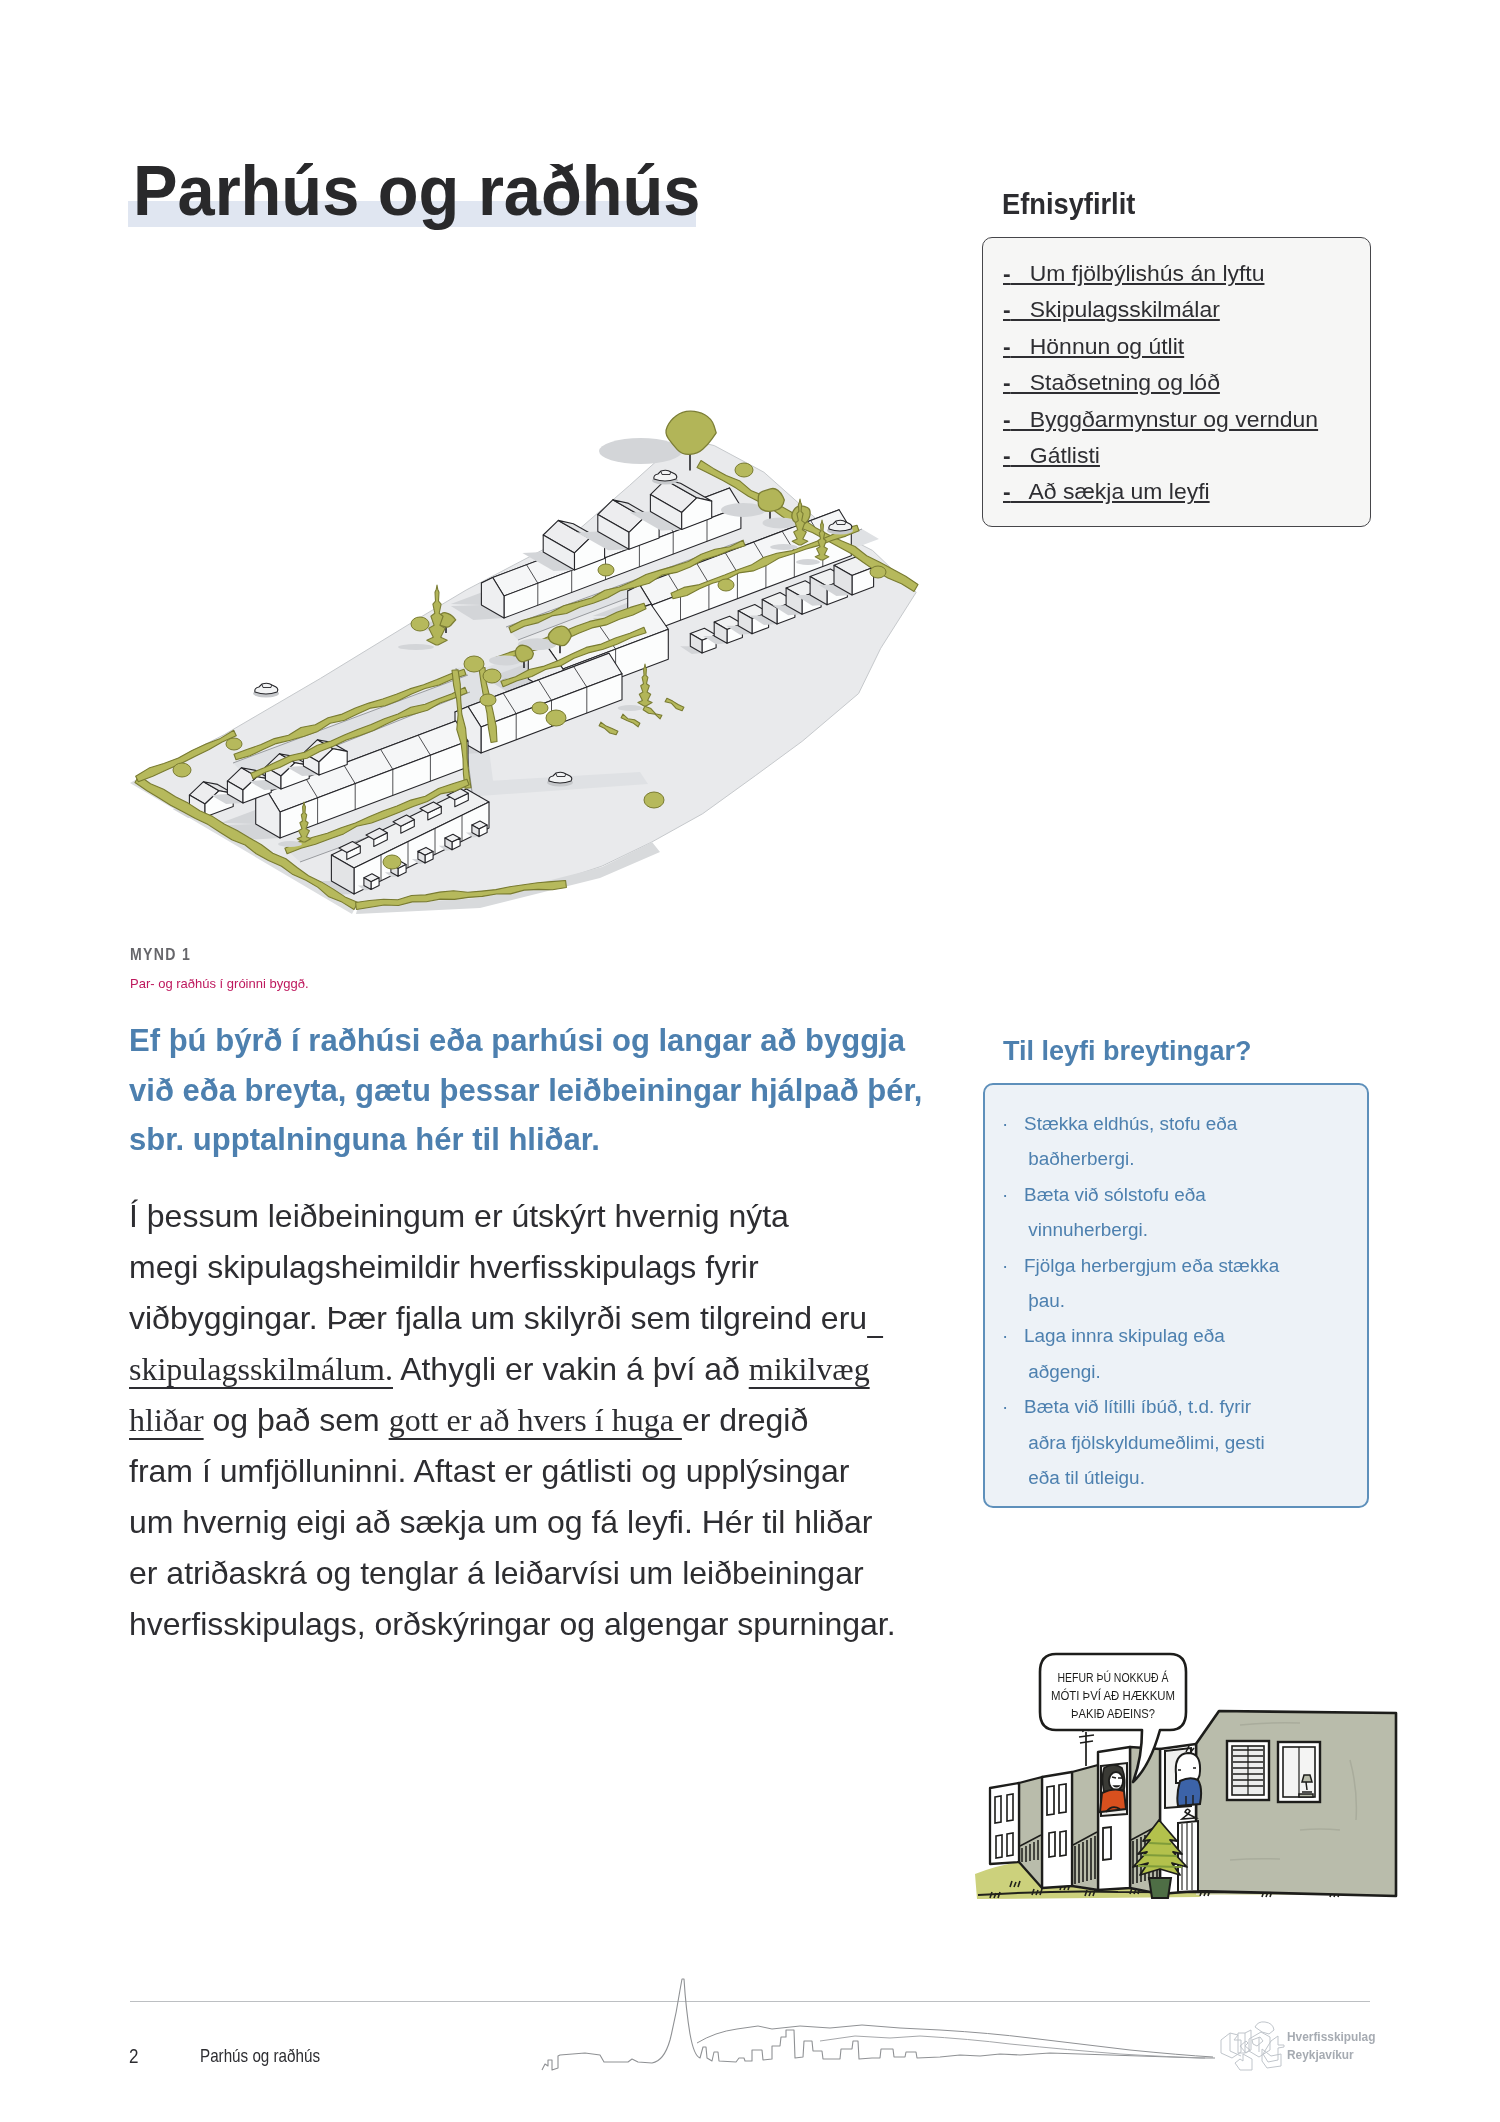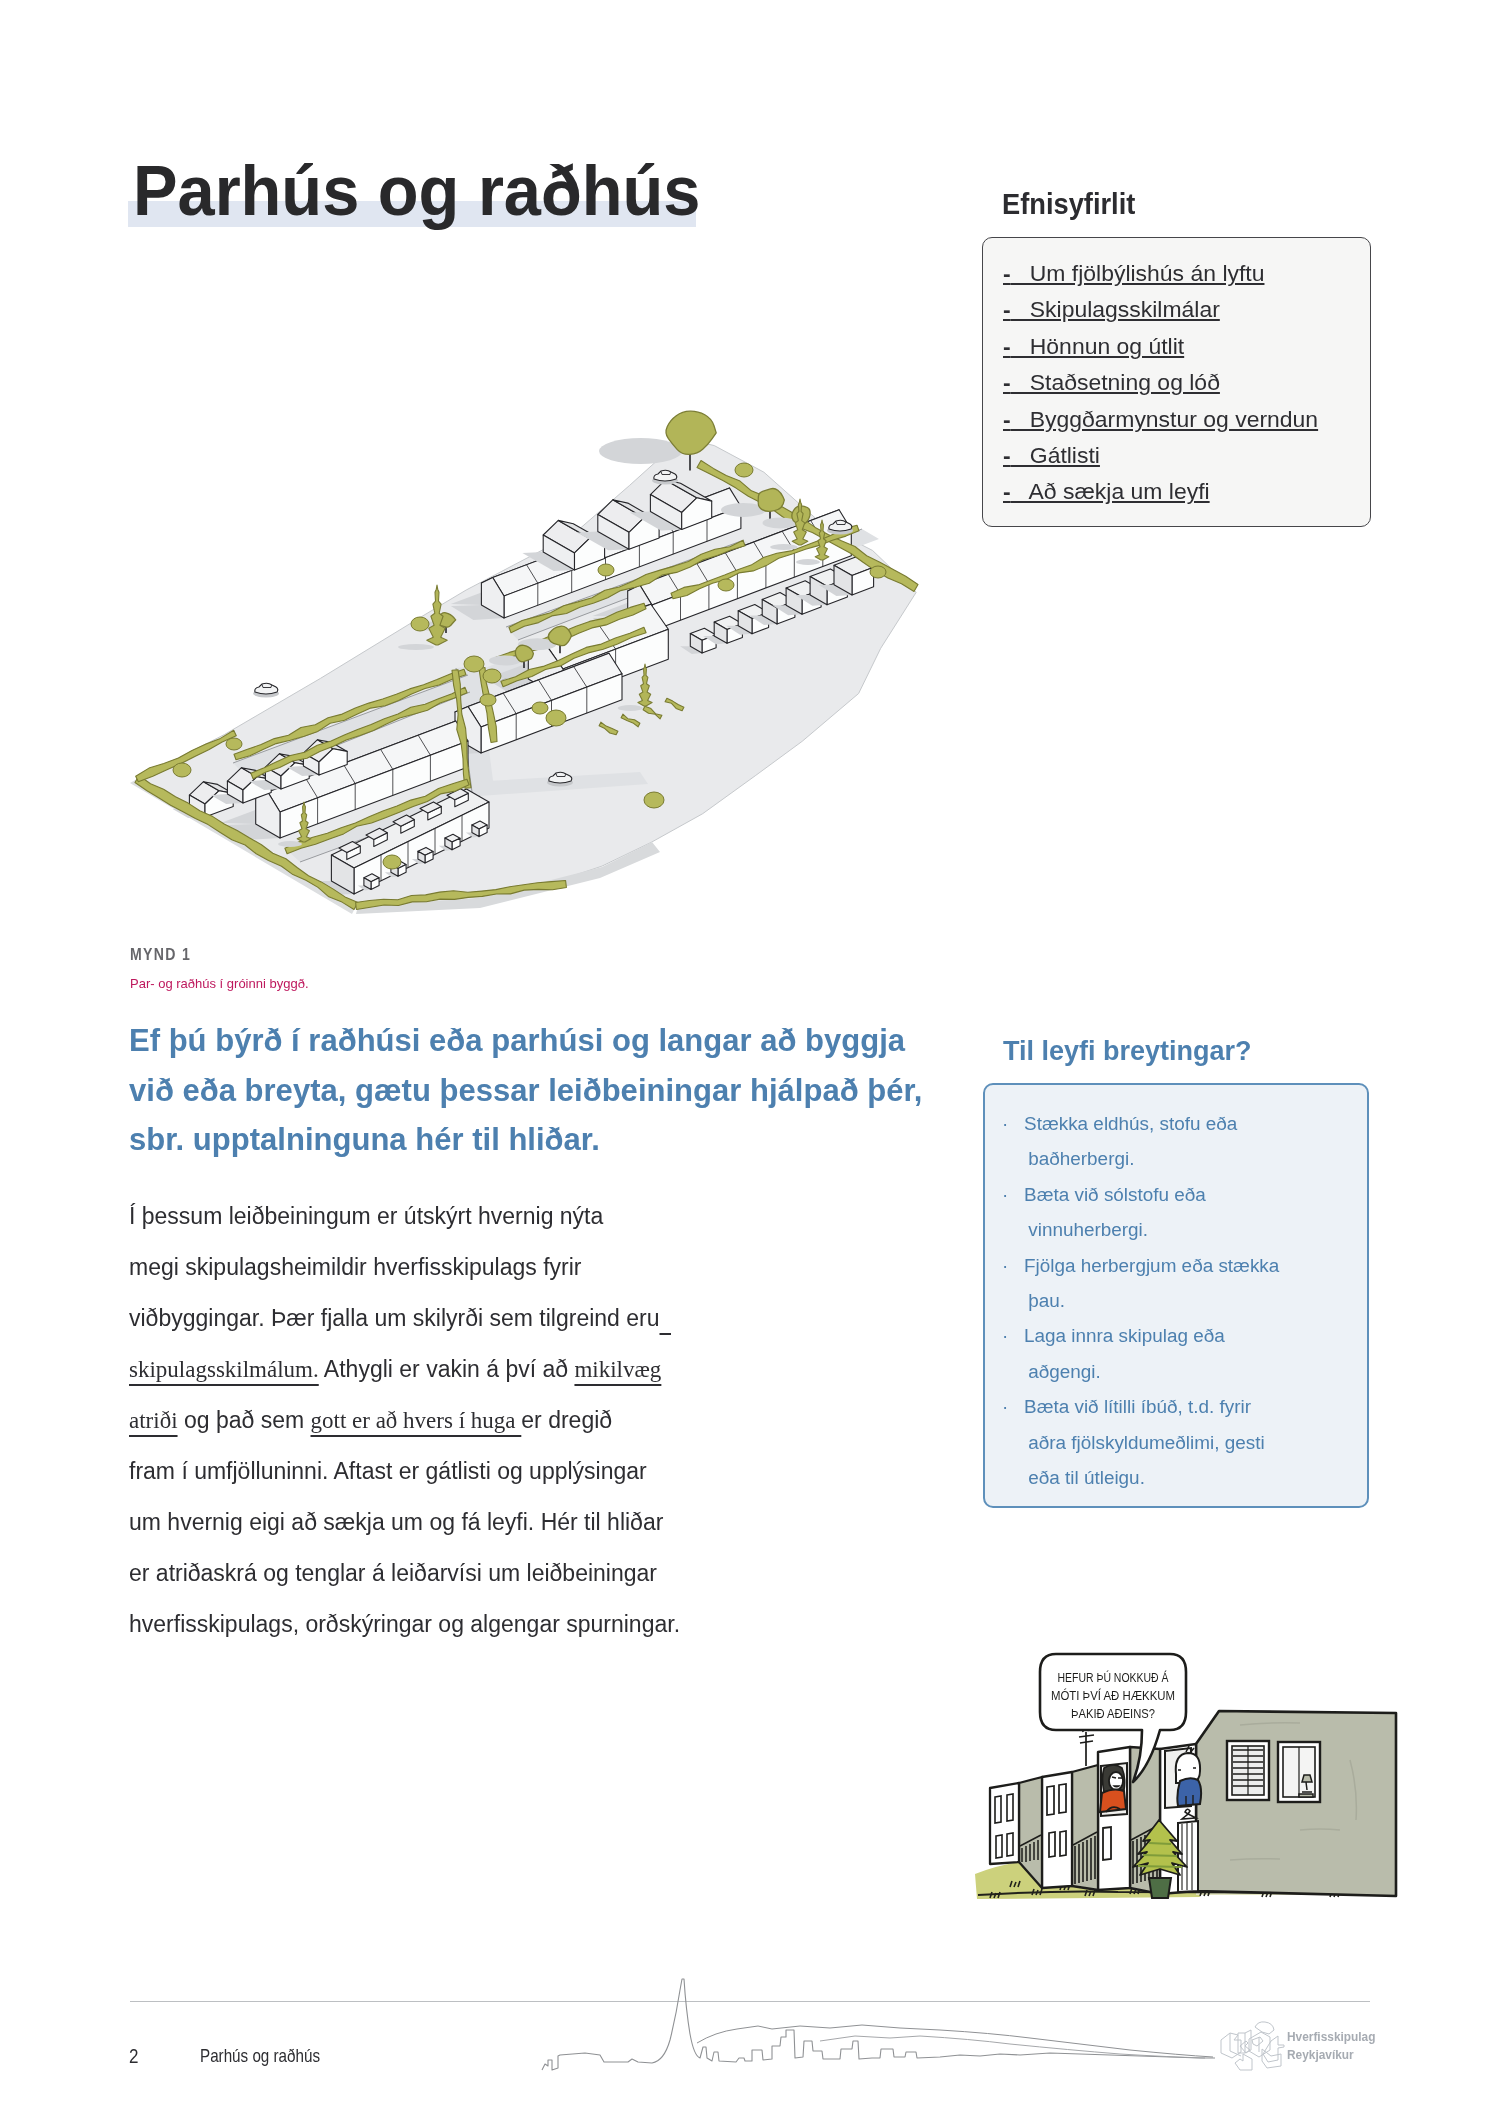--- a/index.html
+++ b/index.html
@@ -30,26 +30,26 @@
 
 <div class="abs sx" style="left:130px;top:946px;font-size:16px;font-weight:bold;letter-spacing:1.5px;color:#66666a;transform:scaleX(0.88);">MYND 1</div>
 <div class="abs sx" style="left:130px;top:976px;font-size:13px;color:#be185d;transform:scaleX(1.0);">Par- og raðhús í gróinni byggð.</div>
 
 <div class="abs sx" id="lead" style="left:129px;top:1016px;font-size:32px;font-weight:bold;color:#4d80af;line-height:49.5px;transform:scaleX(0.97);">
 Ef þú býrð í raðhúsi eða parhúsi og langar að byggja<br>
 við eða breyta, gætu þessar leiðbeiningar hjálpað þér,<br>
 sbr. upptalninguna hér til hliðar.
 </div>
 
-<div class="abs sx" id="bodytx" style="left:129px;top:1191px;font-size:23px;color:#2d2d31;line-height:51px;transform:scaleX(1.0);">
+<div class="abs sx" id="bodytx" style="left:129px;top:1191px;font-size:32px;color:#2d2d31;line-height:51px;transform:scaleX(1.0);">
 Í þessum leiðbeiningum er útskýrt hvernig nýta<br>
 megi skipulagsheimildir hverfisskipulags fyrir<br>
 viðbyggingar. Þær fjalla um skilyrði sem tilgreind eru<u class="u">&nbsp;&nbsp;</u><br>
 <u class="u">skipulagsskilmálum.</u> Athygli er vakin á því að <u class="u">mikilvæg</u><br>
-<u class="u">atriði</u> og það sem <u class="u">gott er að hvers í huga </u>er dregið<br>
+<u class="u">hliðar</u> og það sem <u class="u">gott er að hvers í huga </u>er dregið<br>
 fram í umfjölluninni. Aftast er gátlisti og upplýsingar<br>
 um hvernig eigi að sækja um og fá leyfi. Hér til hliðar<br>
 er atriðaskrá og tenglar á leiðarvísi um leiðbeiningar<br>
 hverfisskipulags, orðskýringar og algengar spurningar.
 </div>
 
 <div class="abs sx" id="tilh" style="left:1003px;top:1036px;font-size:27px;font-weight:bold;color:#4d80af;transform:scaleX(1.0);">Til leyfi breytingar?</div>
 
 <div class="abs" id="whybox" style="left:983px;top:1083px;width:386px;height:425px;background:#edf2f7;border:2px solid #5e90bb;border-radius:10px;box-sizing:border-box;"></div>
 <div class="abs" id="why" style="left:1002px;top:1107px;width:420px;font-size:18px;color:#4d80af;line-height:35.4px;">

